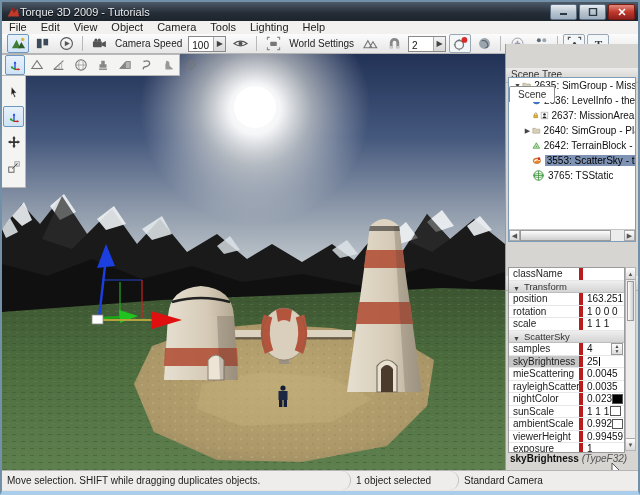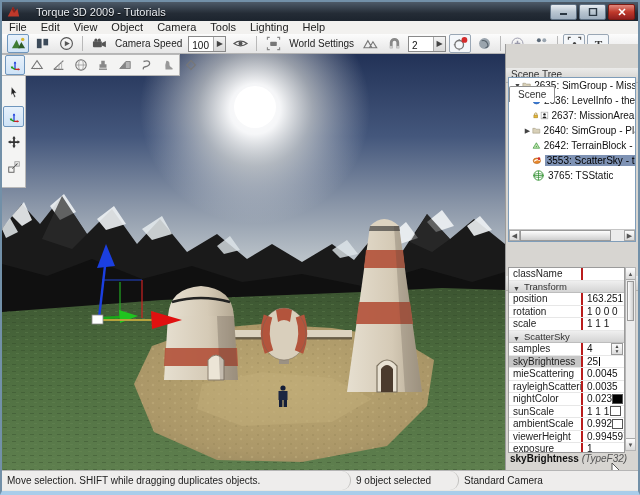--- a/index.html
+++ b/index.html
@@ -4,21 +4,21 @@
 <style>
   html,body{margin:0;padding:0;background:#9aa7b2;font-family:"Liberation Sans",sans-serif;}
   .window{position:relative;width:640px;height:495px;box-sizing:border-box;
     border:2px solid #72890a8;border:2px solid #7290a8;border-bottom:4px solid #a9cdea;
     background:#e8e6e3;overflow:hidden;}
   .inner{position:absolute;left:0;top:0;width:636px;height:489px;}
 
   
   .titlebar{position:absolute;left:0;top:0;width:636px;height:19px;
     background:linear-gradient(#4d5a68,#242c36 60%,#1c242e);display:flex;align-items:center;}
-  .titlebar .ttl{color:#e9edf2;font-size:11px;margin-left:16px;text-shadow:0 1px 1px #000;}
+  .titlebar .ttl{color:#e9edf2;font-size:11px;margin-left:0;text-shadow:0 1px 1px #000;}
   .winbtns{position:absolute;right:3px;top:2px;display:flex;gap:2px;}
   .winbtn{width:25px;height:14px;border:1px solid #5d6f82;border-radius:2px;
     background:linear-gradient(#e7ecf1,#b9c5d1 50%,#9fafbf);display:flex;align-items:center;justify-content:center;}
   .winbtn.close{background:linear-gradient(#e08a7e,#c0392b 50%,#8e1f1f);border-color:#7c1a12;}
 
   
   .menubar{position:absolute;left:0;top:19px;width:636px;height:13px;background:#f2f1ef;
     border-bottom:1px solid #d6d4d0;display:flex;align-items:center;font-size:11px;color:#222;}
   .menu-item{padding:0 7px;height:13px;line-height:13px;}
 
@@ -72,21 +72,21 @@
   .hscroll{position:absolute;left:0;right:0;bottom:0;height:11px;background:#ececec;
     border-top:1px solid #c5c5c5;display:flex;}
   .harrow{width:11px;height:100%;background:linear-gradient(#fdfdfd,#d9d9d9);border:1px solid #aaa;
     box-sizing:border-box;font-size:7px;color:#555;display:flex;align-items:center;justify-content:center;flex:none;}
   .hthumb{height:100%;width:72%;background:linear-gradient(#fdfdfd,#cfcfcf);border:1px solid #999;box-sizing:border-box;}
 
   .ipanel-head{position:absolute;left:0;right:0;top:208px;}
   .itable{position:absolute;left:2px;right:13px;top:223px;height:184px;background:#fff;
     border:1px solid #9b9b9b;overflow:hidden;}
   .irow{height:11.5px;display:flex;border-bottom:1px solid #e7e7e7;align-items:center;}
-  .irow .k{width:74px;flex:none;padding-left:4px;color:#222;border-right:2px solid #b91c1c;
+  .irow .k{width:74px;flex:none;padding-left:4px;color:#222;border-right:4px solid #b91c1c;
     overflow:hidden;white-space:nowrap;height:100%;display:flex;align-items:center;box-sizing:border-box;}
   .irow .k.hl{background:#c6c6c6;}
   .irow .v{flex:1;padding-left:4px;color:#111;white-space:nowrap;overflow:hidden;position:relative;
     height:100%;display:flex;align-items:center;}
   .isec{height:11.5px;display:flex;align-items:flex-end;background:linear-gradient(#efefef,#d4d4d4);
     border-bottom:1px solid #bdbdbd;color:#333;padding-left:4px;font-size:9.5px;}
   .isec .arr{font-size:7px;margin-right:4px;color:#444;}
   .swatch{width:9px;height:8px;border:1px solid #555;margin-left:auto;margin-right:3px;flex:none;}
   .caret{display:inline-block;width:1px;height:9px;background:#000;margin-left:1px;}
   .vspin{margin-left:auto;margin-right:1px;width:10px;height:10px;border:1px solid #999;
@@ -667,18 +667,18 @@
       <b>skyBrightness</b>
       <i>(TypeF32)</i>
     </div>
     <svg width="14" height="16" viewBox="0 0 14 16" style="position:absolute;right:15px;top:418px">
       <path d="M3 1 L11 9 L7.6 9.3 L9.8 13.8 L7.8 14.7 L5.7 10.2 L3 12.4 Z" fill="#fff" stroke="#444" stroke-width="0.9"></path>
     </svg>
   </div>
 
   <div class="statusbar">
     <div class="scell c1">Move selection.  SHIFT while dragging duplicates objects.</div>
-    <div class="scell c2">9 object selected</div>
+    <div class="scell c2">1 object selected</div>
     <div class="scell c3">Standard Camera</div>
   </div>
 
 </div>
 </div>
 
 </body></html>

